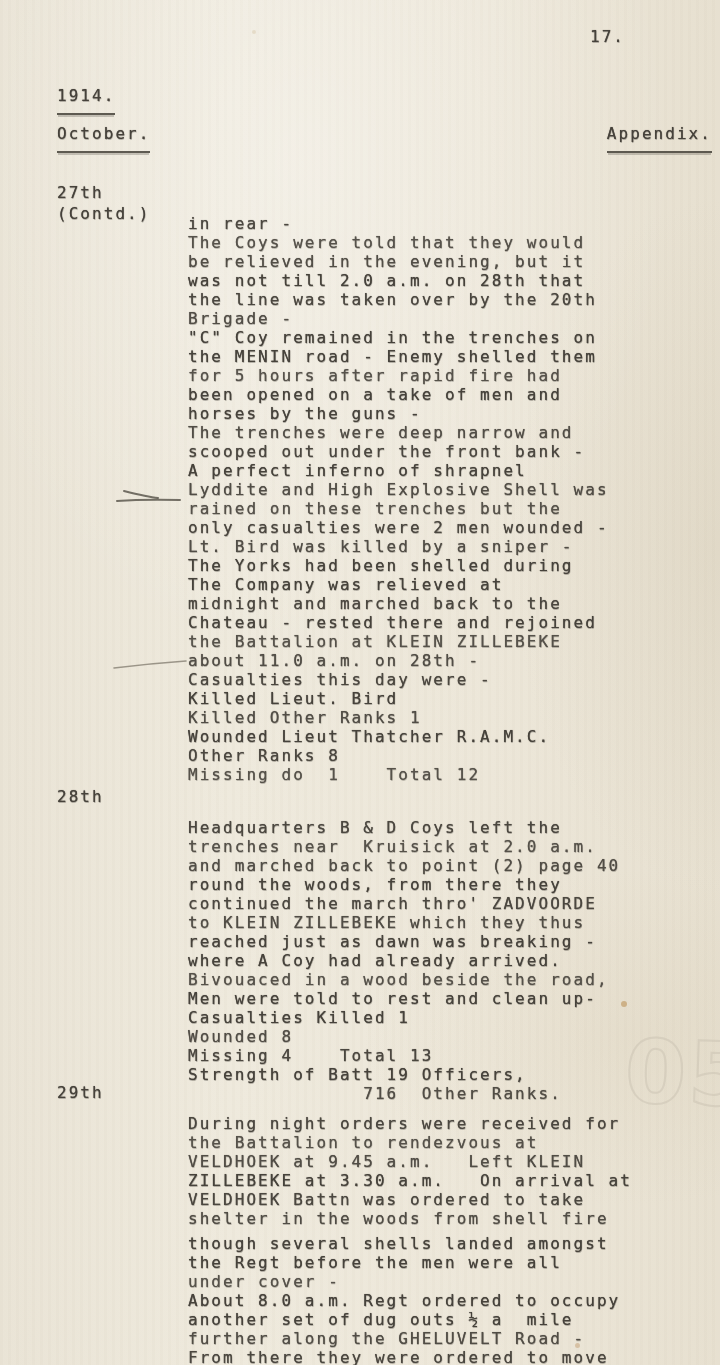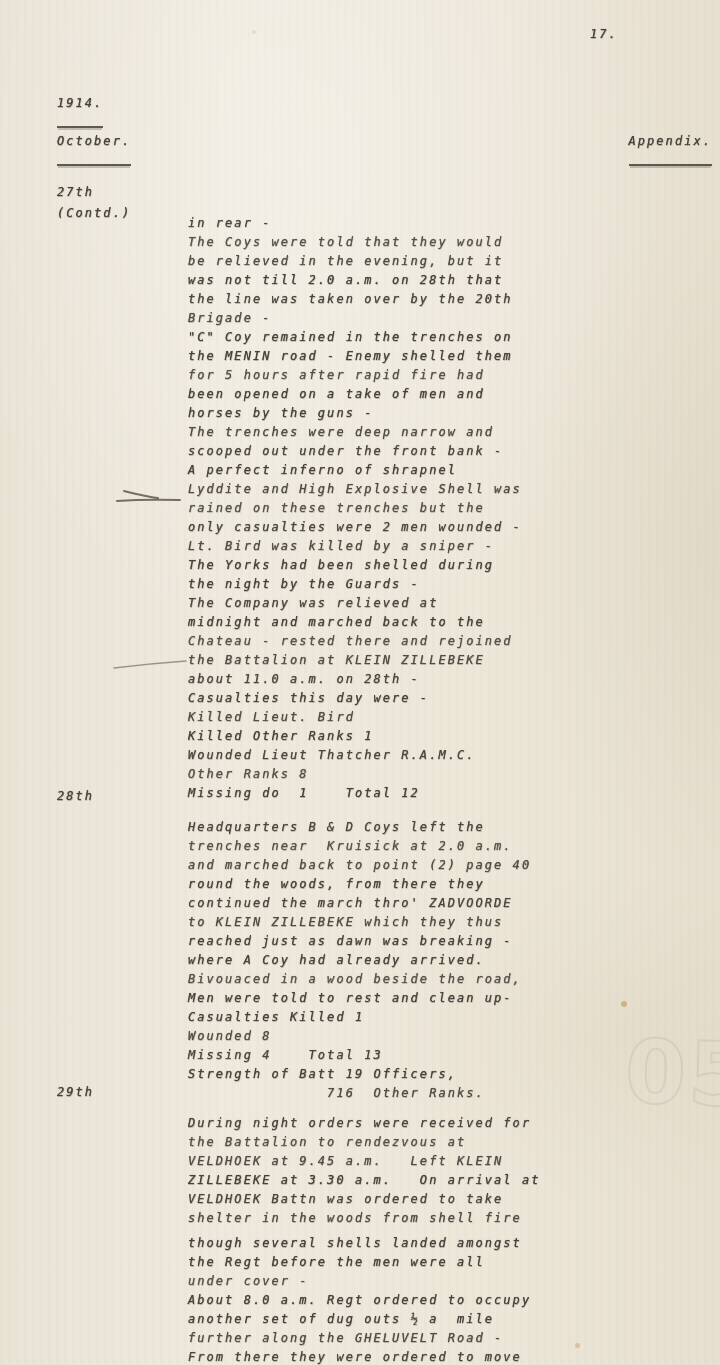--- a/index.html
+++ b/index.html
@@ -10,31 +10,29 @@
     overflow:hidden;
     background:
       radial-gradient(ellipse 420px 260px at 88% 76%, rgba(206,192,162,0.16), transparent 65%),
       radial-gradient(ellipse 520px 700px at 42% 12%, rgba(255,255,255,0.30), transparent 72%),
       radial-gradient(ellipse 300px 500px at 100% 40%, rgba(196,184,158,0.18), transparent 70%),
       repeating-linear-gradient(90deg, rgba(199,191,173,0.05) 0 3px, rgba(255,255,255,0.03) 3px 8px),
       linear-gradient(90deg,#e9e3d5 0%,#eee9dc 32%,#ece6d8 68%,#e6dfcf 100%);
     font-family:"DejaVu Sans Mono","Liberation Mono",monospace;
   }
   .typed{
-    font-size:12px;
+    font-size:16px;
     letter-spacing:2.05px;
     color:#46423b;
     text-shadow:0 0 0.8px rgba(70,66,59,0.85), 0.4px 0.5px 0.6px rgba(70,66,59,0.30);
-    font-style:italic;
   }
   .underlined{
     border-bottom:2px solid rgba(62,58,50,0.82);
-    padding-bottom:16px;
+    padding-bottom:8px;
     box-shadow:0 3px 0 -1px rgba(62,58,50,0.25);
-    margin-top:10px;
   }
   .pagenum{position:absolute;left:590px;top:27px;}
   .year{position:absolute;left:57px;top:86px;}
   .month{position:absolute;left:57px;top:124px;}
   .appendix{position:absolute;right:8px;top:124px;}
   .entry{position:absolute;left:0;width:720px;}
   .entry-27{top:166px;}
   .entry-28{top:770px;}
   .entry-29{top:1066px;}
   .date{position:absolute;left:57px;top:16px;}
@@ -96,21 +94,20 @@
         <div class="tline">been opened on a take of men and</div>
         <div class="tline">horses by the guns -</div>
         <div class="tline">The trenches were deep narrow and</div>
         <div class="tline">scooped out under the front bank -</div>
         <div class="tline">A perfect inferno of shrapnel</div>
         <div class="tline">Lyddite and High Explosive Shell was</div>
         <div class="tline">rained on these trenches but the</div>
         <div class="tline">only casualties were 2 men wounded -</div>
         <div class="tline">Lt. Bird was killed by a sniper -</div>
         <div class="tline">The Yorks had been shelled during</div>
-        <div class="tline">the night by the Guards -</div>
         <div class="tline">The Company was relieved at</div>
         <div class="tline">midnight and marched back to the</div>
         <div class="tline">Chateau - rested there and rejoined</div>
         <div class="tline">the Battalion at KLEIN ZILLEBEKE</div>
         <div class="tline">about 11.0 a.m. on 28th -</div>
         <div class="tline">Casualties this day were -</div>
         <div class="tline">Killed Lieut. Bird</div>
         <div class="tline">Killed Other Ranks 1</div>
         <div class="tline">Wounded Lieut Thatcher R.A.M.C.</div>
         <div class="tline">Other Ranks 8</div>

